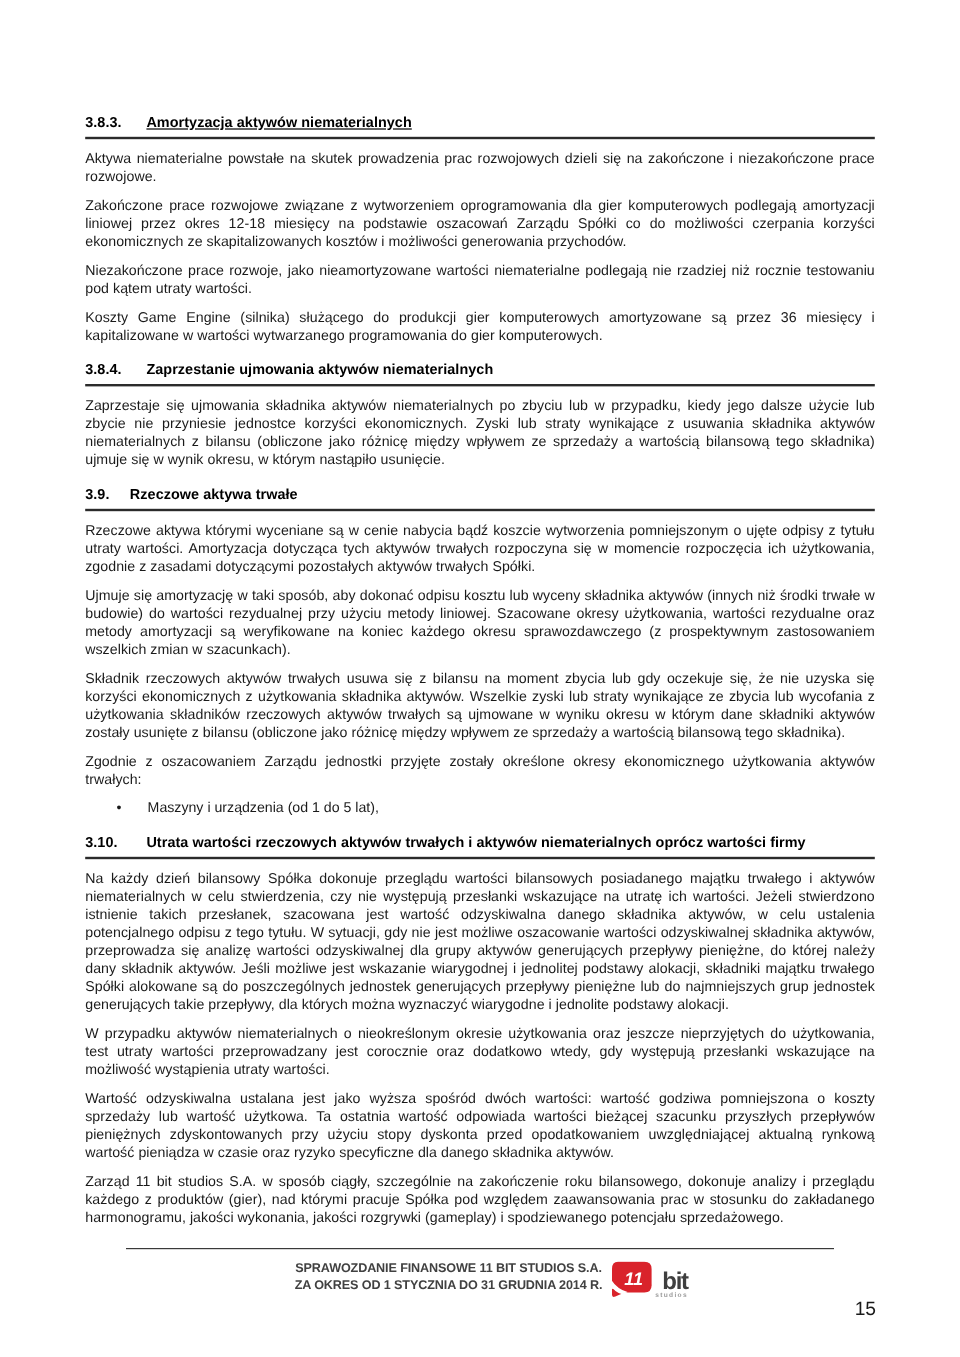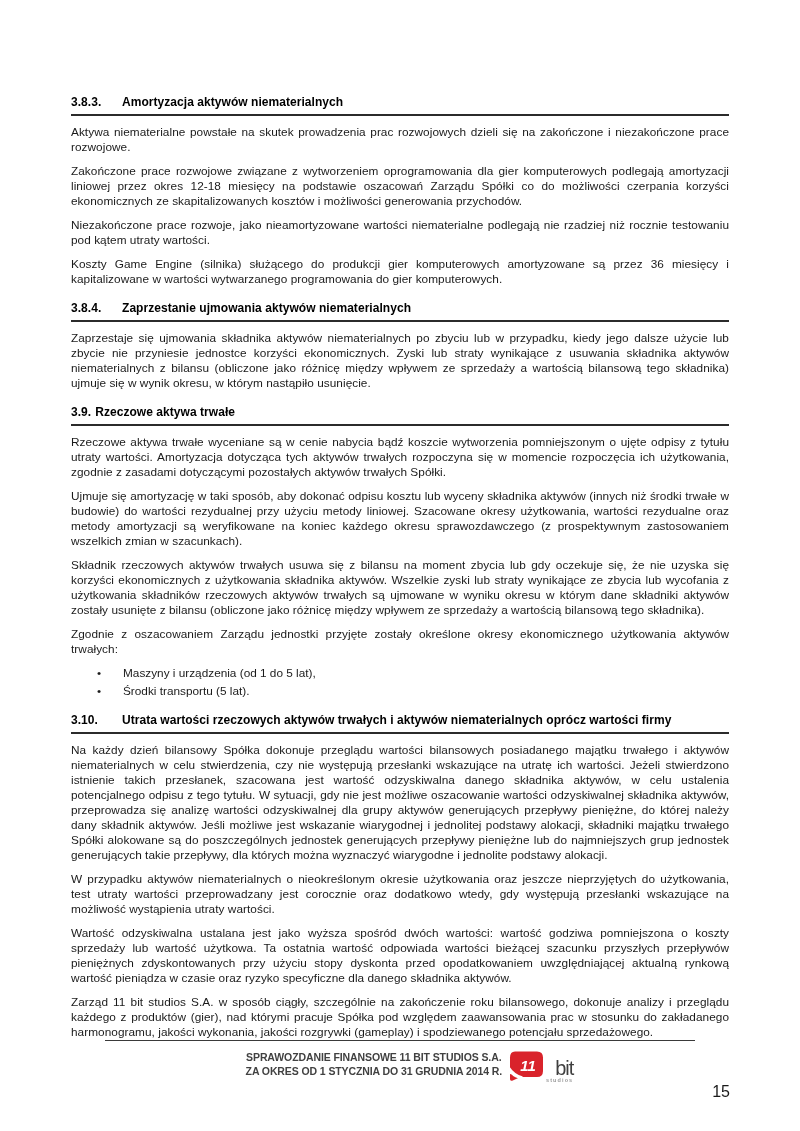--- a/index.html
+++ b/index.html
@@ -19,24 +19,24 @@
   section{margin:0;}
   h2.hd{
     font-size:12px;
     font-weight:bold;
     color:#000000;
     margin:14px 0 9px 0;
     padding-bottom:5px;
     border-bottom:2px solid #2b2b2b;
     letter-spacing:0.05px;
   }
-  section:first-child h2.hd{margin-top:0;}
+  section:first-child h2.hd{margin-top:0;text-decoration:underline;}
   h2.hd .hd-num{display:inline-block;}
   h2.hd.tabbed .hd-num{min-width:51px;}
-  h2.hd.tight .hd-num{min-width:0;margin-right:4px;text-align:center;}
+  h2.hd.tight .hd-num{min-width:0;margin-right:17px;text-align:center;}
   p.para{
     font-size:11.8px;
     line-height:15px;
     text-align:justify;
     margin:0 0 9px 0;
     letter-spacing:0.05px;
   }
   ul.bullets{
     list-style:none;
     margin:3px 0 11px 0;
@@ -82,21 +82,21 @@
   .logo-textcol{
     display:flex;
     flex-direction:column;
     align-items:flex-end;
     margin-left:2px;
     margin-top:2px;
   }
   .logo-bit{
     font-size:20px;
     line-height:16px;
-    font-weight:normal;
+    font-weight:bold;
     color:#3f3f3f;
     letter-spacing:-1px;
   }
   .logo-studios{
     font-size:5.5px;
     letter-spacing:1.1px;
     color:#9a9a9a;
     font-weight:bold;
     text-transform:lowercase;
     margin-top:1px;
@@ -130,27 +130,26 @@
       <h2 class="hd tabbed">
         <span class="hd-num">3.8.4.</span><span class="hd-title">Zaprzestanie ujmowania aktywów niematerialnych</span>
       </h2>
       <p class="para">Zaprzestaje się ujmowania składnika aktywów niematerialnych po zbyciu lub w przypadku, kiedy jego dalsze użycie lub zbycie nie przyniesie jednostce korzyści ekonomicznych. Zyski lub straty wynikające z usuwania składnika aktywów niematerialnych z bilansu (obliczone jako różnicę między wpływem ze sprzedaży a wartością bilansową tego składnika) ujmuje się w wynik okresu, w którym nastąpiło usunięcie.</p>
     </section>
 
     <section>
       <h2 class="hd tight">
         <span class="hd-num">3.9.</span><span class="hd-title">Rzeczowe aktywa trwałe</span>
       </h2>
-      <p class="para">Rzeczowe aktywa trwałe wyceniane są w cenie nabycia bądź koszcie wytworzenia pomniejszonym o ujęte odpisy z tytułu utraty wartości. Amortyzacja dotycząca tych aktywów trwałych rozpoczyna się w momencie rozpoczęcia ich użytkowania, zgodnie z zasadami dotyczącymi pozostałych aktywów trwałych Spółki.</p>
+      <p class="para">Rzeczowe aktywa którymi wyceniane są w cenie nabycia bądź koszcie wytworzenia pomniejszonym o ujęte odpisy z tytułu utraty wartości. Amortyzacja dotycząca tych aktywów trwałych rozpoczyna się w momencie rozpoczęcia ich użytkowania, zgodnie z zasadami dotyczącymi pozostałych aktywów trwałych Spółki.</p>
       <p class="para">Ujmuje się amortyzację w taki sposób, aby dokonać odpisu kosztu lub wyceny składnika aktywów (innych niż środki trwałe w budowie) do wartości rezydualnej przy użyciu metody liniowej. Szacowane okresy użytkowania, wartości rezydualne oraz metody amortyzacji są weryfikowane na koniec każdego okresu sprawozdawczego (z prospektywnym zastosowaniem wszelkich zmian w szacunkach).</p>
       <p class="para">Składnik rzeczowych aktywów trwałych usuwa się z bilansu na moment zbycia lub gdy oczekuje się, że nie uzyska się korzyści ekonomicznych z użytkowania składnika aktywów. Wszelkie zyski lub straty wynikające ze zbycia lub wycofania z użytkowania składników rzeczowych aktywów trwałych są ujmowane w wyniku okresu w którym dane składniki aktywów zostały usunięte z bilansu (obliczone jako różnicę między wpływem ze sprzedaży a wartością bilansową tego składnika).</p>
       <p class="para">Zgodnie z oszacowaniem Zarządu jednostki przyjęte zostały określone okresy ekonomicznego użytkowania aktywów trwałych:</p>
       <ul class="bullets">
         <li>Maszyny i urządzenia (od 1 do 5 lat),</li>
-        <li>Środki transportu (5 lat).</li>
       </ul>
     </section>
 
     <section>
       <h2 class="hd tabbed">
         <span class="hd-num">3.10.</span><span class="hd-title">Utrata wartości rzeczowych aktywów trwałych i aktywów niematerialnych oprócz wartości firmy</span>
       </h2>
       <p class="para">Na każdy dzień bilansowy Spółka dokonuje przeglądu wartości bilansowych posiadanego majątku trwałego i aktywów niematerialnych w celu stwierdzenia, czy nie występują przesłanki wskazujące na utratę ich wartości. Jeżeli stwierdzono istnienie takich przesłanek, szacowana jest wartość odzyskiwalna danego składnika aktywów, w celu ustalenia potencjalnego odpisu z tego tytułu. W sytuacji, gdy nie jest możliwe oszacowanie wartości odzyskiwalnej składnika aktywów, przeprowadza się analizę wartości odzyskiwalnej dla grupy aktywów generujących przepływy pieniężne, do której należy dany składnik aktywów. Jeśli możliwe jest wskazanie wiarygodnej i jednolitej podstawy alokacji, składniki majątku trwałego Spółki alokowane są do poszczególnych jednostek generujących przepływy pieniężne lub do najmniejszych grup jednostek generujących takie przepływy, dla których można wyznaczyć wiarygodne i jednolite podstawy alokacji.</p>
       <p class="para">W przypadku aktywów niematerialnych o nieokreślonym okresie użytkowania oraz jeszcze nieprzyjętych do użytkowania, test utraty wartości przeprowadzany jest corocznie oraz dodatkowo wtedy, gdy występują przesłanki wskazujące na możliwość wystąpienia utraty wartości.</p>
       <p class="para">Wartość odzyskiwalna ustalana jest jako wyższa spośród dwóch wartości: wartość godziwa pomniejszona o koszty sprzedaży lub wartość użytkowa. Ta ostatnia wartość odpowiada wartości bieżącej szacunku przyszłych przepływów pieniężnych zdyskontowanych przy użyciu stopy dyskonta przed opodatkowaniem uwzględniającej aktualną rynkową wartość pieniądza w czasie oraz ryzyko specyficzne dla danego składnika aktywów.</p>

